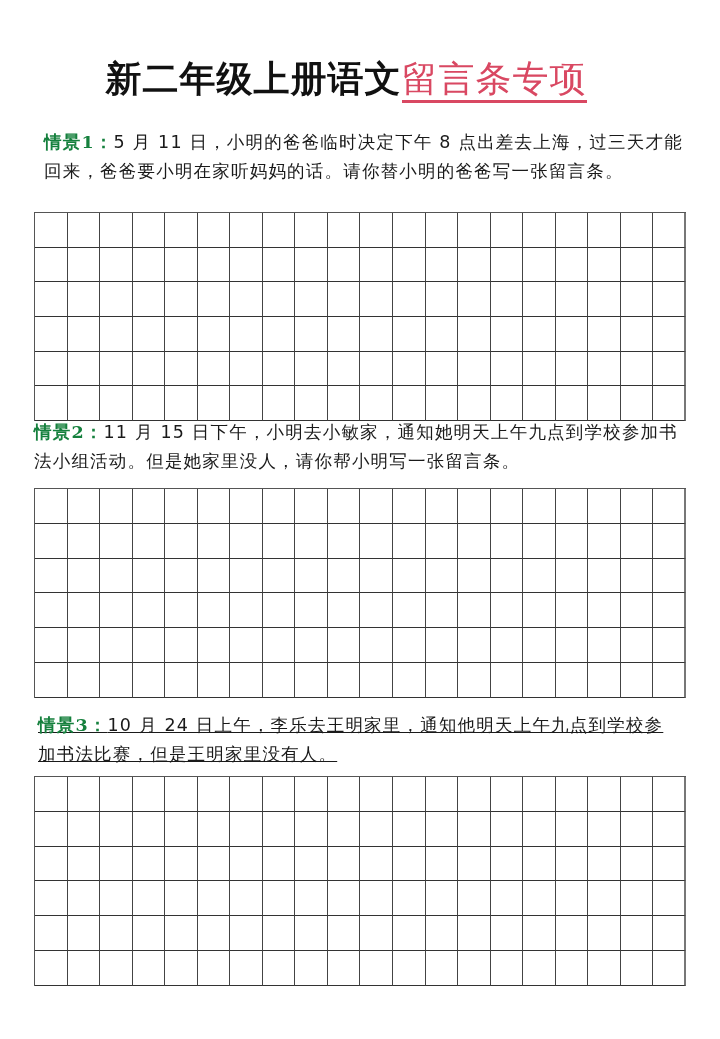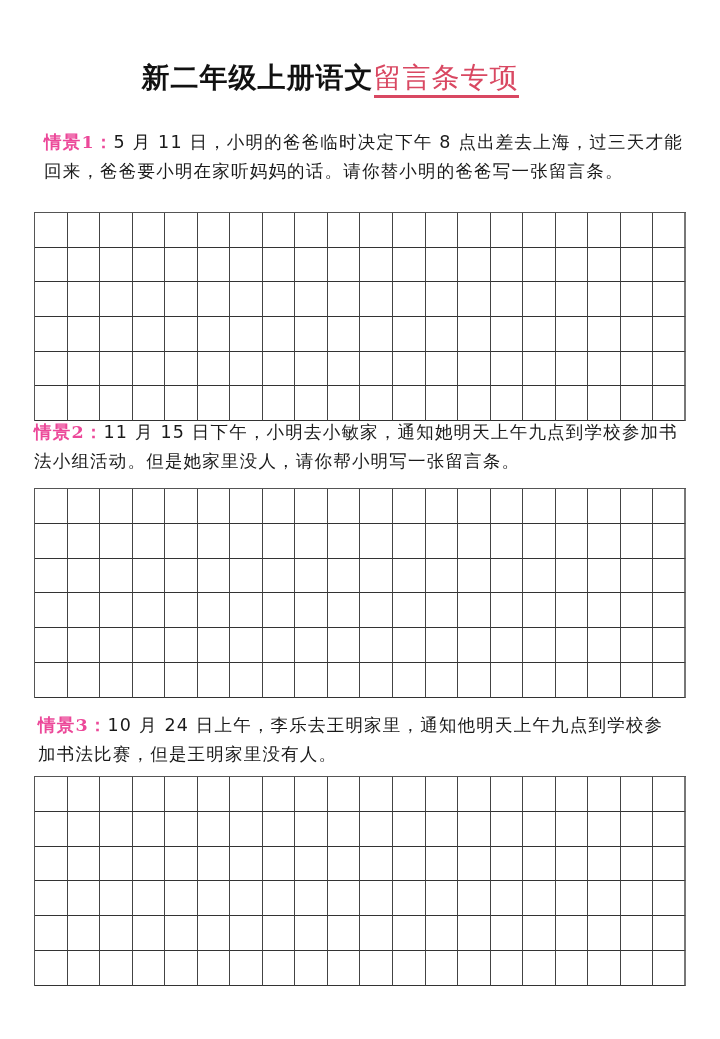--- a/index.html
+++ b/index.html
@@ -1,24 +1,24 @@
 <!DOCTYPE html>
 <html><head>
 <meta charset="utf-8">
 <style>
   html, body { margin:0; padding:0; background:#ffffff; }
   body { width:720px; height:1039px; position:relative; overflow:hidden;
          font-family:"DejaVu Serif","Liberation Serif",serif; color:#1a1a1a; }
-  .title { position:absolute; top:56px; left:0; width:660px; text-align:center;
-           font-size:28px; font-weight:bold; letter-spacing:1px; line-height:44px; }
+  .title { position:absolute; top:56px; left:16px; width:660px; text-align:center;
+           font-size:36px; font-weight:bold; letter-spacing:1px; line-height:44px; }
   .title .t-black { color:#111; font-family:"DejaVu Serif",serif; font-weight:bold; }
   .title .t-red { color:#d94862; border-bottom:3px solid #d94862; padding-bottom:1px; font-weight:normal; }
   .prompt { position:absolute; left:40px; width:650px; font-size:17.5px; line-height:29px;
             letter-spacing:1.2px; color:#1a1a1a; font-family:"DejaVu Sans",sans-serif; }
-  .prompt .lbl { color:#ec4899; font-family:"DejaVu Serif",serif; font-weight:bold; }
+  .prompt .lbl { color:#15803d; font-family:"DejaVu Serif",serif; font-weight:bold; }
   .grid { position:absolute; left:34px; width:652px; display:grid;
           grid-template-columns:repeat(20, 1fr); grid-template-rows:repeat(6, 1fr);
           border-top:1.5px solid #555; border-left:1.5px solid #555; box-sizing:border-box; }
   .cell { border-right:1.3px solid #444; border-bottom:1.6px solid #333; box-sizing:border-box; }
   .cell.lastcol { border-right:2px solid #777; }
 </style>
 </head>
 <body>
 
 <div class="title">
@@ -270,21 +270,21 @@
     <div class="cell"></div>
     <div class="cell"></div>
     <div class="cell"></div>
     <div class="cell"></div>
     <div class="cell"></div>
     <div class="cell"></div>
     <div class="cell"></div>
     <div class="cell lastcol"></div>
   </div>
 
-<div class="prompt" style="top:711px; left:38px; width:640px;">
+<div class="prompt" style="top:711px; left:38px; width:640px;text-decoration:underline;">
   <span class="lbl">情景3：</span><span>10 月 24 日上午，李乐去王明家里，通知他明天上午九点到学校参加书法比赛，但是王明家里没有人。</span>
 </div>
 <div class="grid" id="grid3" style="top:776px; height:210px;">
     <div class="cell"></div>
     <div class="cell"></div>
     <div class="cell"></div>
     <div class="cell"></div>
     <div class="cell"></div>
     <div class="cell"></div>
     <div class="cell"></div>

